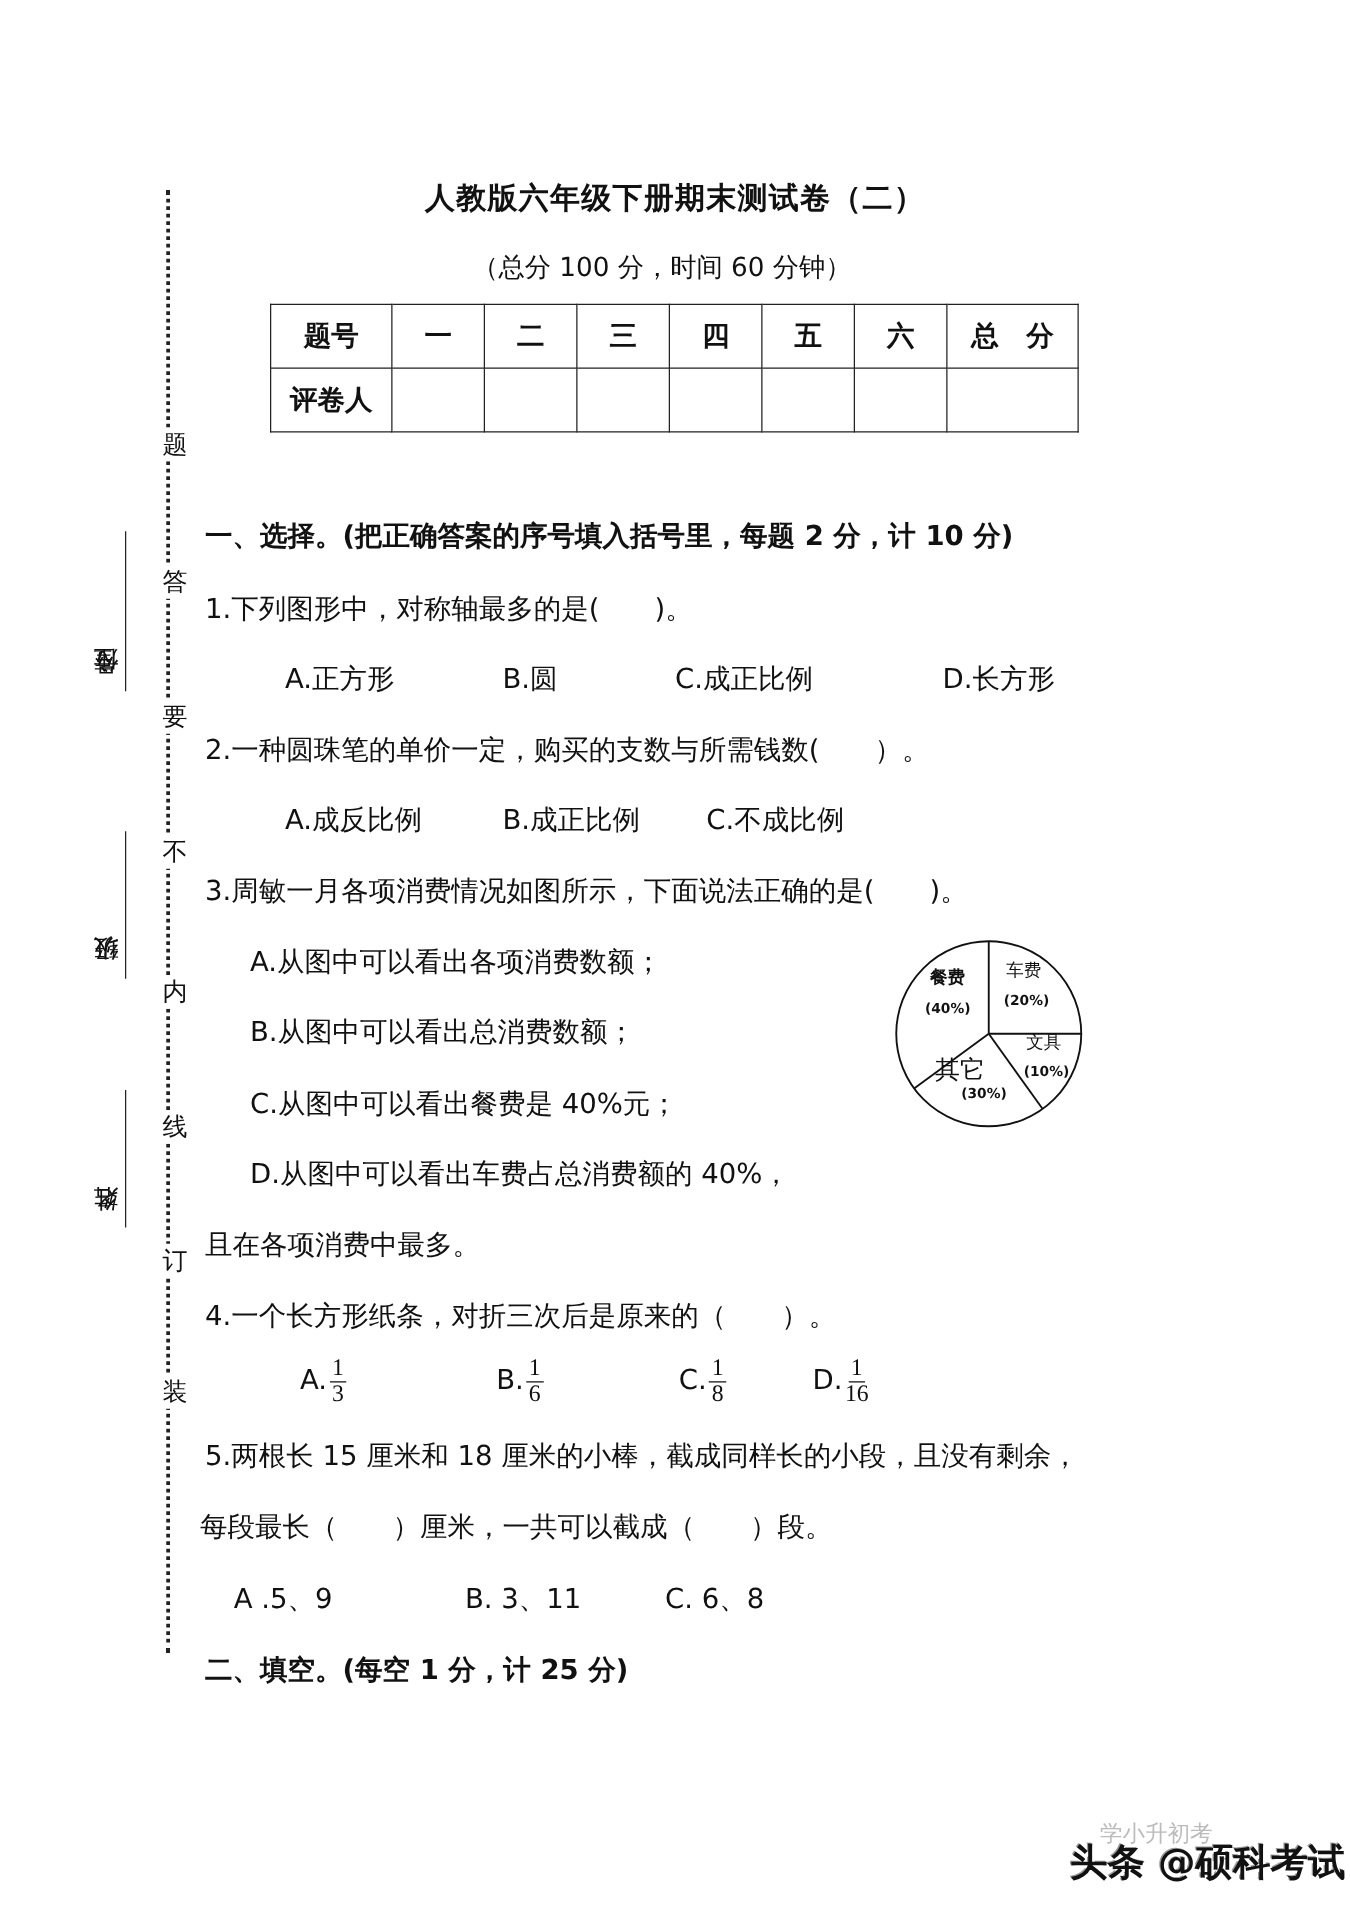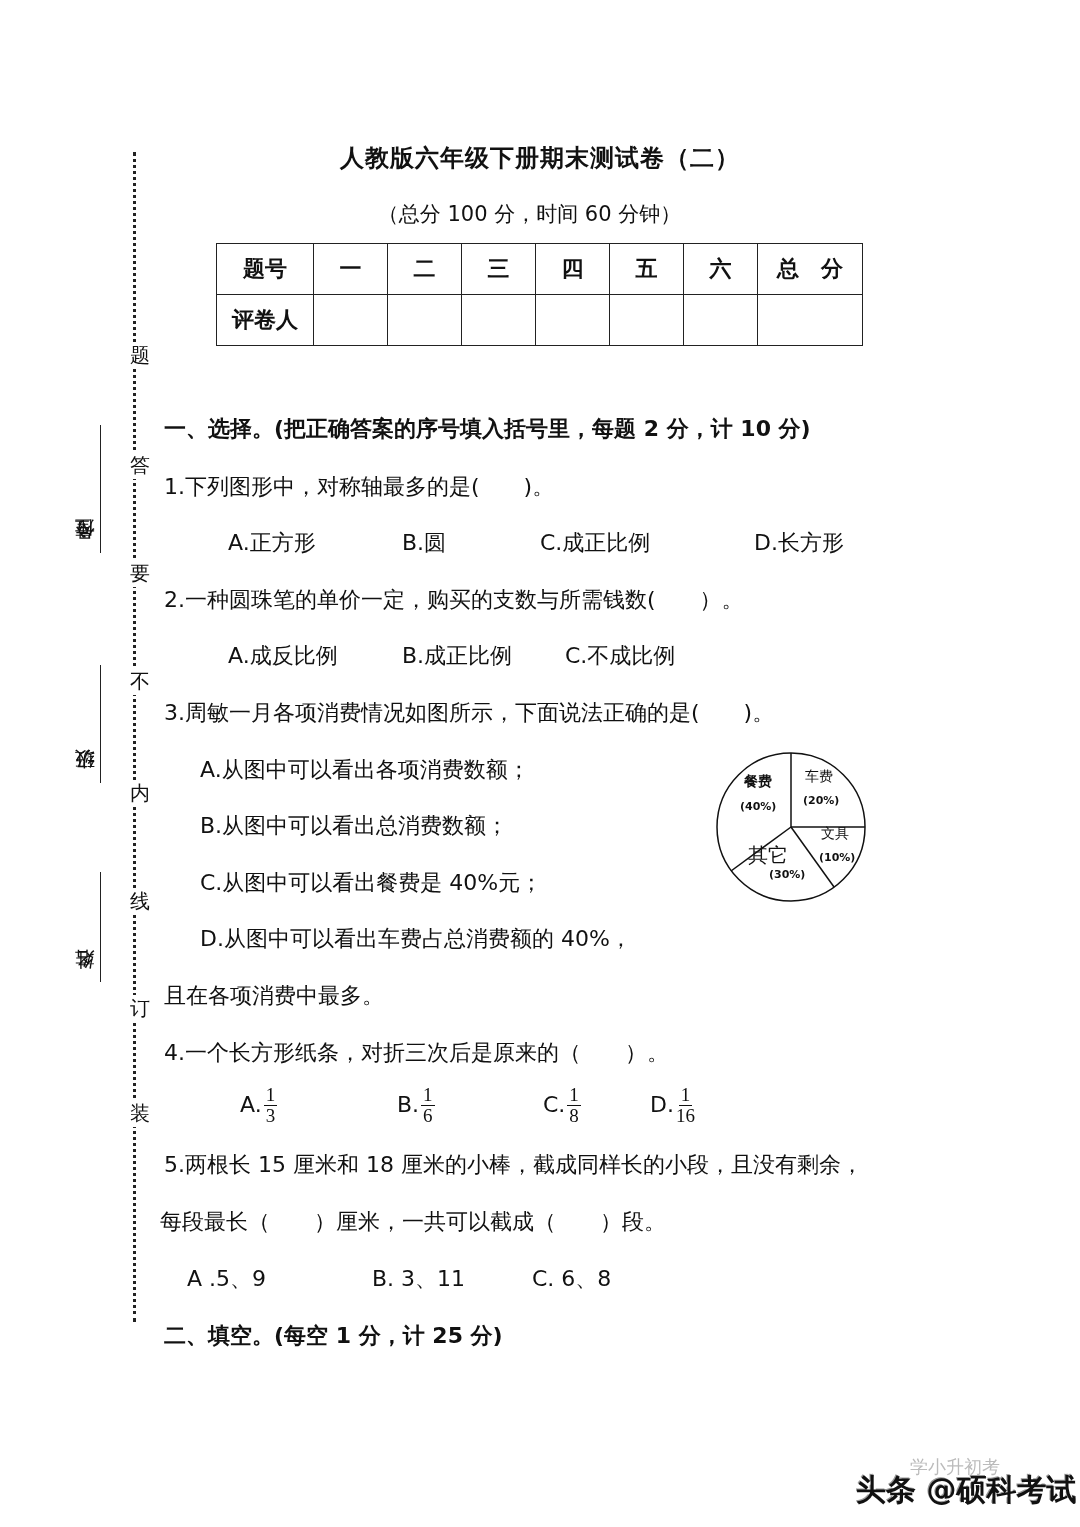--- a/index.html
+++ b/index.html
@@ -18,21 +18,21 @@
   .frac .num { border-bottom:1.2px solid #111; padding:0 2px; }
   .dotline { position:absolute; left:133px; top:152px; width:0; height:1170px;
              border-left:3px dotted #222; }
   .vchar { position:absolute; font-size:20px; background:#fff; width:26px; text-align:center; left:127px;
            font-family:"DejaVu Serif","Liberation Serif",serif; }
   .vlabel { position:absolute; left:70px; font-size:20px; writing-mode:vertical-rl; transform:rotate(180deg);
             font-family:"DejaVu Serif","Liberation Serif",serif; }
   .vunder { position:absolute; left:100px; width:0; border-left:1.5px solid #222; }
   .watermark { position:absolute; left:856px; top:1470px; font-size:30px; font-weight:bold; color:#111;
                text-shadow:2px 2px 0 #fff, -1px -1px 0 #999; }
-  .wm-faint { position:absolute; left:880px; top:1455px; font-size:18px; color:#bbb;margin-left:30px; }
+  .wm-faint { position:absolute; left:880px; top:1455px; font-size:18px; color:#bbb; }
 </style>
 </head>
 <body>
 
 <div class="dotline"></div>
 <div class="vchar" style="top:342px">题</div>
 <div class="vchar" style="top:452px">答</div>
 <div class="vchar" style="top:560px">要</div>
 <div class="vchar" style="top:668px">不</div>
 <div class="vchar" style="top:780px">内</div>

